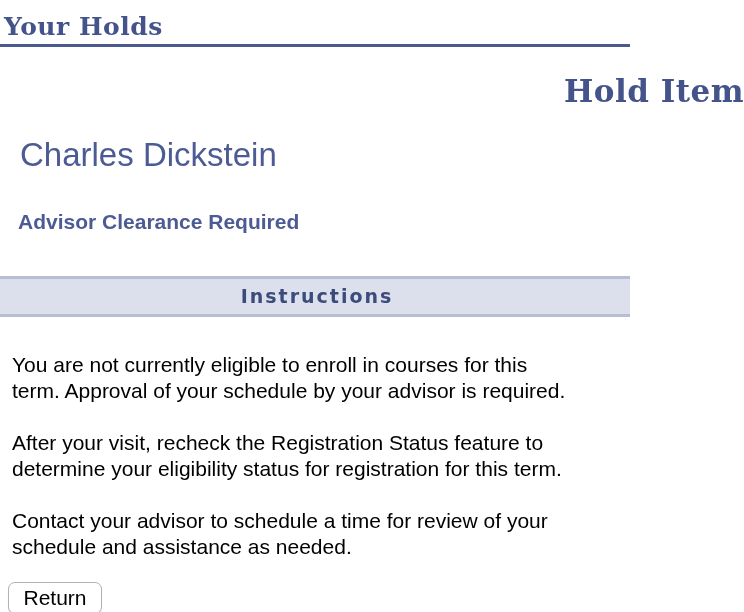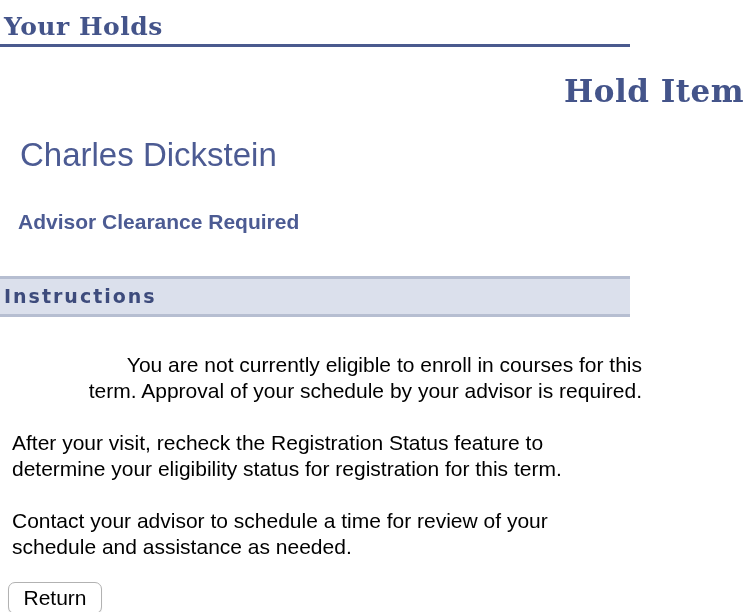--- a/index.html
+++ b/index.html
@@ -59,20 +59,21 @@
     line-height: 31px;
   }
   .instructions-bar {
     box-sizing: border-box;
     width: 630px;
     margin-top: 39px;
     background: var(--bar-bg, #dbe0ec);
     border-top: 3px solid var(--bar-border, #b6bed1);
     border-bottom: 3px solid var(--bar-border, #b6bed1);
     padding: 6px 0 7px 4px;
+    text-align: center;
   }
   .instructions-label {
     font-family: "DejaVu Sans", "Liberation Sans", sans-serif;
     font-weight: bold;
     font-size: 19px;
     letter-spacing: 2px;
     color: var(--instr-blue, #3d4b7c);
   }
   .body-text {
     margin-left: 12px;
@@ -80,21 +81,20 @@
     color: #000000;
   }
   .body-text p {
     font-size: 21px;
     line-height: 26px;
     margin: 26px 0 0 0;
     white-space: pre-line;
   }
   .body-text p:first-child {
     margin-top: 35px;
-    text-align: right;
   }
   .return-button {
     display: inline-block;
     margin: 22px 0 0 8px;
     min-width: 94px;
     height: 32px;
     box-sizing: border-box;
     background: #ffffff;
     border: 1px solid #b2b2b2;
     border-radius: 7px;

